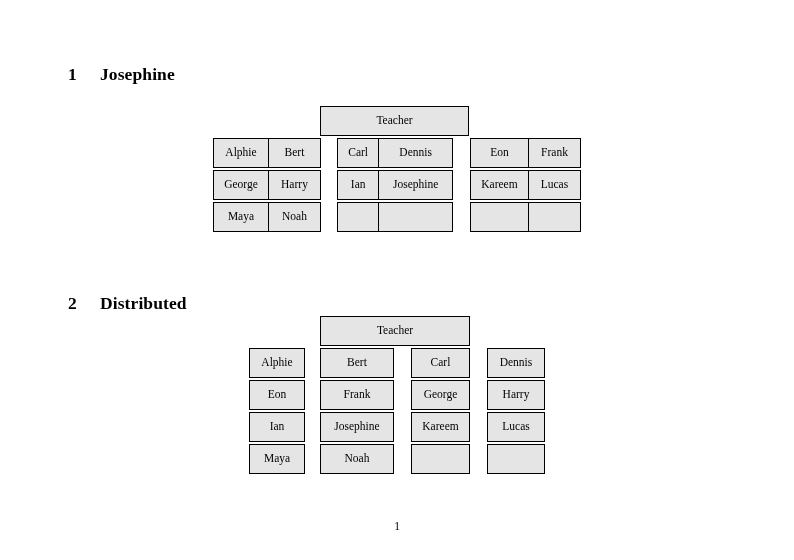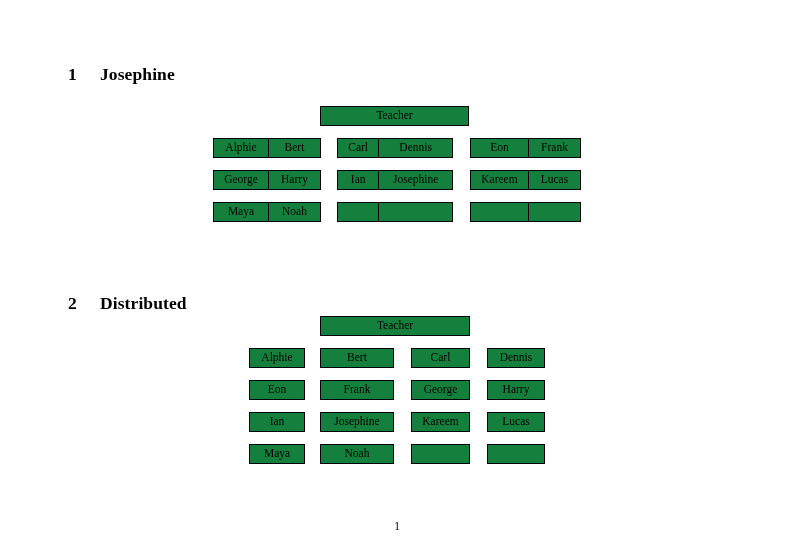--- a/index.html
+++ b/index.html
@@ -36,22 +36,22 @@
 
   #heading-classical   { left: 68px; top: 64px; }
   #heading-distributed { left: 68px; top: 293px; }
 
   
   .tbl {
     position: absolute;
     border: 1px solid #000;
     box-sizing: border-box;
     display: flex;
-    height: 20px;
-    background: #15803d;
+    height: 30px;
+    background: #e5e5e5;
   }
   .tbl .cell {
     box-sizing: border-box;
     display: flex;
     align-items: center;
     justify-content: center;
     font-size: 11.5px;
     line-height: 1;
     white-space: nowrap;
     overflow: hidden;

